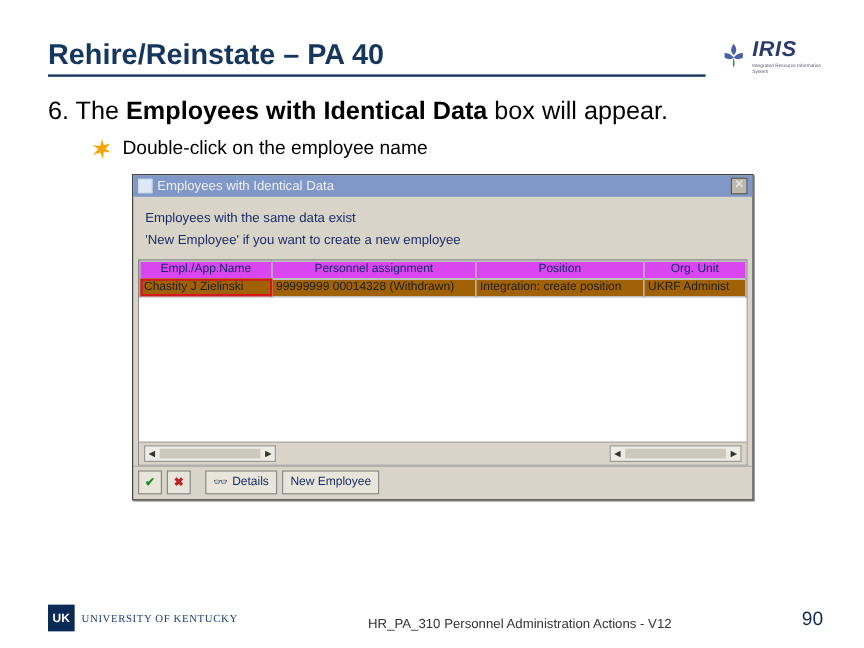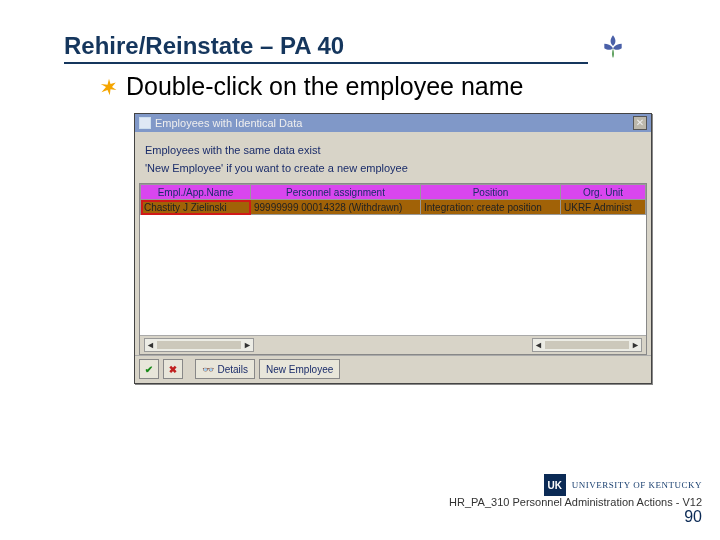--- a/index.html
+++ b/index.html
@@ -5,42 +5,42 @@
   * { box-sizing: border-box; }
   body {
     margin: 0;
     width: 720px;
     height: 540px;
     font-family: "Trebuchet MS", Verdana, sans-serif;
     background: #fff;
     position: relative;
     color: #000;
   }
-  .slide { padding: 28px 30px 0 40px; margin-left: 24px; }
+  .slide { padding: 28px 30px 0 40px; }
   .title-row { display: flex; align-items: flex-end; justify-content: space-between; }
   .title {
     font-size: 24px;
     font-weight: bold;
     color: #15365d;
     border-bottom: 2px solid #15365d;
     padding-bottom: 2px;
     flex: 1;
   }
   .logo {
     width: 90px; height: 36px;
     display: flex; align-items: center; gap: 4px;
     margin-left: 12px;
   }
   .logo .mark { width: 26px; height: 26px; }
   .logo .iris-text { font-weight: bold; font-style: italic; font-size: 18px; color: #2a3a6a; letter-spacing: .5px;}
   .logo .tagline { font-size: 4px; color:#556; }
 
   .step { margin-top: 14px; font-size: 21px; color: #000; line-height: 1.4; }
   .step .bold { font-weight: bold; }
-  .bullet-row { display: flex; align-items: center; gap: 8px; margin-top: 8px; padding-left: 36px; font-size: 25px;}
+  .bullet-row { display: flex; align-items: center; gap: 8px; margin-top: 8px; padding-left: 36px; font-size: 16px;}
   .bullet-row svg { flex: 0 0 auto; }
 
   
   .dialog {
     width: 518px;
     margin: 12px 0 0 70px;
     border: 1px solid #444;
     background: #d8d4c8;
     box-shadow: 1px 1px 0 #888;
     font-family: Tahoma, Verdana, sans-serif;
@@ -85,45 +85,52 @@
     height: 20px; border:1px solid #888; background:#e8e6da;
     font-size:10px; display:inline-flex; align-items:center; padding:0 6px; gap:3px;
     color:#1a2c6a;
   }
   .tb-icon { width:20px; padding:0; justify-content:center; }
 
   
   .footer {
     position:absolute; bottom: 14px; left:0; right:0;
     display:flex; justify-content:space-between; align-items:flex-end;
-    padding: 0 18px 0 40px;
-    flex-direction: column;
+    padding: 0 34px 0 40px;
   }
   .uk-logo { display:flex; align-items:center; gap:6px; }
   .uk-mark { width:22px; height:22px; background:#0b2a55; color:#fff; font-size:10px; font-weight:bold; display:flex; align-items:center; justify-content:center; border:1px solid #0b2a55;}
   .uk-text { font-size:9px; color:#1a4070; letter-spacing:.5px;font-family:Liberation Serif, serif; }
   .footer-center { font-size:11px; color:#333; text-align:center; flex:1;}
   .page-num { font-size:16px; color:#0b2a55; font-weight:normal;}
 </style>
 </head>
 <body>
 
 <div class="slide">
   <div class="title-row">
     <div class="title">Rehire/Reinstate – PA 40</div>
     <div class="logo">
       <svg class="mark" viewBox="0 0 24 24">
         <path d="M12 2 C9 6 9 9 12 12 C15 9 15 6 12 2 Z" fill="#4a60a8"></path>
         <path d="M4 10 C7 10 10 11 12 14 C10 16 7 16 4 14 Z" fill="#4a60a8"></path>
         <path d="M20 10 C17 10 14 11 12 14 C14 16 17 16 20 14 Z" fill="#4a60a8"></path>
         <path d="M12 14 C11 18 11 21 12 23 C13 21 13 18 12 14 Z" fill="#3a8b3a"></path>
       </svg>
-    </div>
-  </div>
-
+      <div>
+        <div class="iris-text">IRIS</div>
+        <div class="tagline">Integrated Resource Information System</div>
+      </div>
+    </div>
+  </div>
+
+  <div class="step">
+    <span>6.</span>
+    <span>The </span><span class="bold">Employees with Identical Data</span><span> box will appear.</span>
+  </div>
 
   <div class="bullet-row">
     <svg width="18" height="18" viewBox="0 0 24 24">
       <polygon points="12,1 14,8 21,6 16,12 22,16 14,15 13,23 10,16 2,19 8,12 1,8 10,9" fill="#f5a500"></polygon>
     </svg>
     <span>Double-click on the employee name</span>
   </div>
 
   <div class="dialog">
     <div class="dlg-title">

